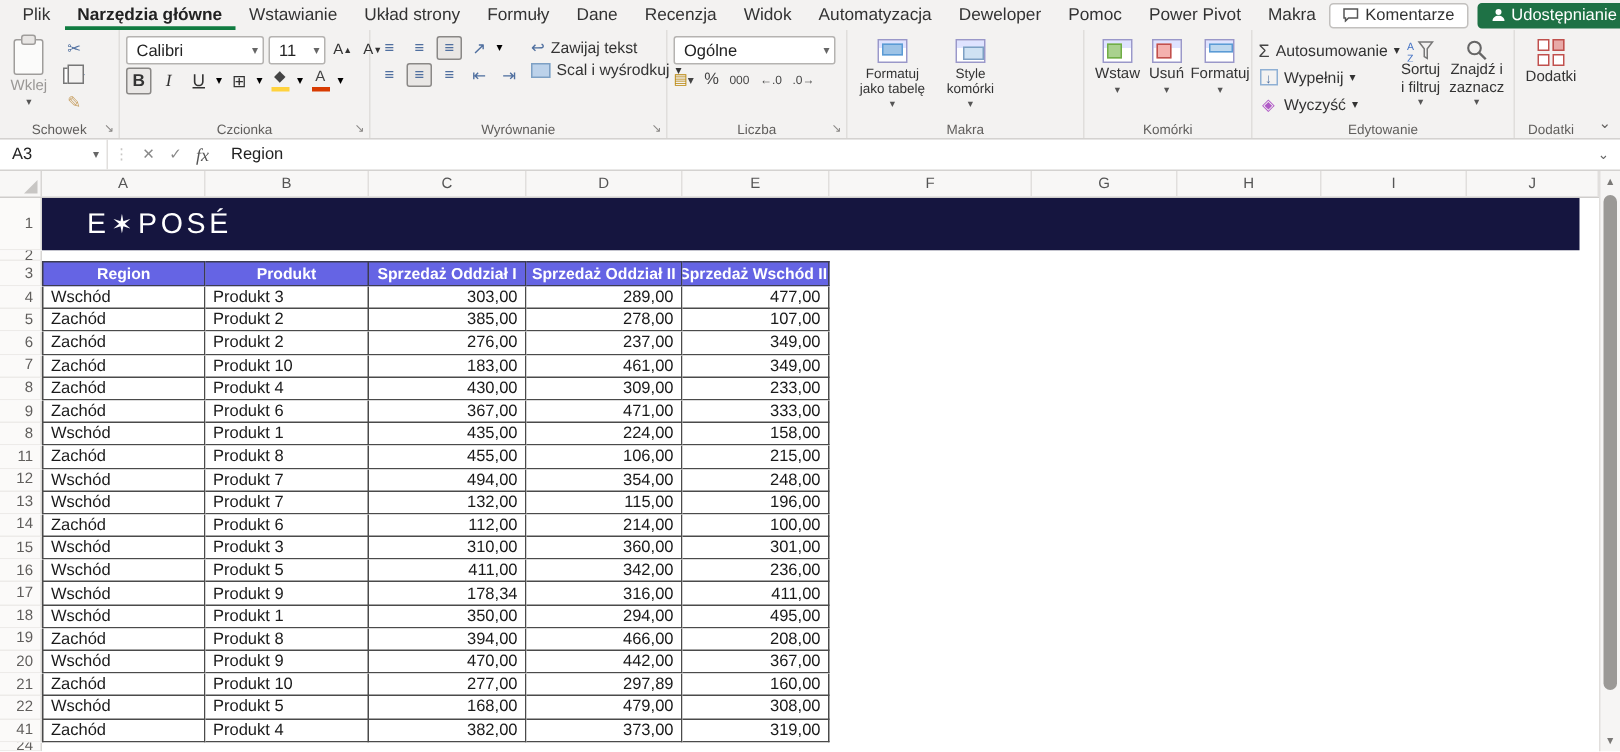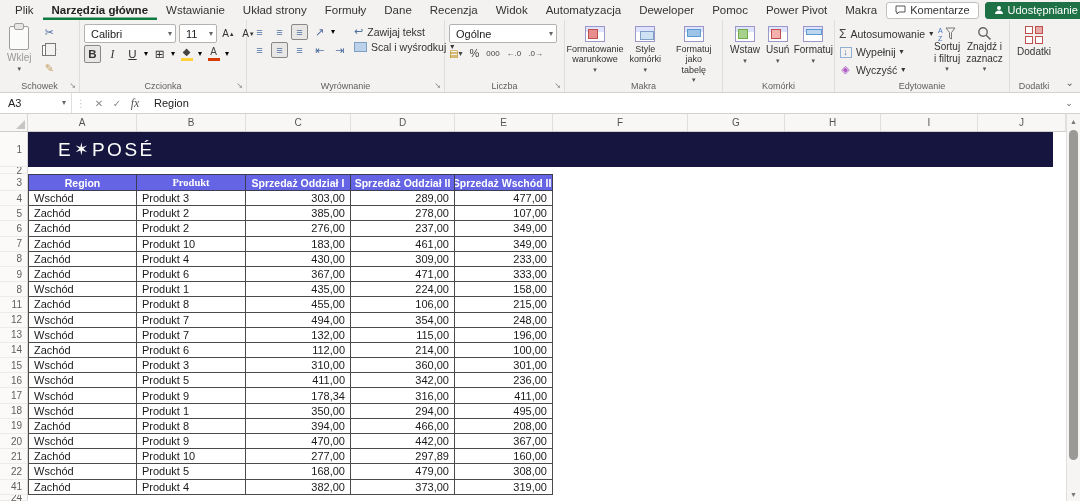--- a/index.html
+++ b/index.html
@@ -320,32 +320,27 @@
             <span>.0→</span>
           </span>
       </div>
     </div>
     <div class="glabel">Liczba</div>
     <span class="launcher">↘</span>
   </div>
 
   <div class="rgroup stylebtns" style="width:158px">
     <div class="rbig sbtn">
-      <span class="grid-ic gi-cond"></span>
-      <span style="font-size:9px">Formatowanie warunkowe</span>
+      <span class="grid-ic gi-table"></span>
+      <span style="font-size:9px">Formatuj jako tabelę</span>
       <span class="bcaret">▾</span>
     </div>
     <div class="rbig sbtn">
       <span class="grid-ic gi-cell"></span>
       <span style="font-size:9px">Style komórki</span>
-      <span class="bcaret">▾</span>
-    </div>
-    <div class="rbig sbtn">
-      <span class="grid-ic gi-table"></span>
-      <span style="font-size:9px">Formatuj jako tabelę</span>
       <span class="bcaret">▾</span>
     </div>
     <div class="glabel">Makra</div>
   </div>
 
   <div class="rgroup stylebtns" style="width:112px">
     <div class="rbig" style="width:36px">
       <span class="grid-ic gi-ins"></span>
       <span>Wstaw</span>
       <span class="bcaret">▾</span>
@@ -457,21 +452,21 @@
               <span>POSÉ</span>
             </div>
           </div>
         </div>
         <div class="grow" style="height: 7px;">
           <div class="gut">2</div>
         </div>
         <div class="grow" style="height: 17px;">
           <div class="gut">3</div>
           <div class="hcell c0" style="width: 109px;">Region</div>
-          <div class="hcell" style="width: 109px; font-family: Liberation Serif, serif;">Produkt</div>
+          <div class="hcell" style="width: 109px;">Produkt</div>
           <div class="hcell" style="width: 105px;">Sprzedaż Oddział I</div>
           <div class="hcell" style="width: 104px;">Sprzedaż Oddział II</div>
           <div class="hcell" style="width: 98px;">Sprzedaż Wschód III</div>
         </div>
         <div class="grow" style="height: 15.2px;">
           <div class="gut">4</div>
           <div class="dcell tleft c0" style="width: 109px;">Wschód</div>
           <div class="dcell tleft" style="width: 109px;">Produkt 3</div>
           <div class="dcell tnum" style="width: 105px;">303,00</div>
           <div class="dcell tnum" style="width: 104px;">289,00</div>

